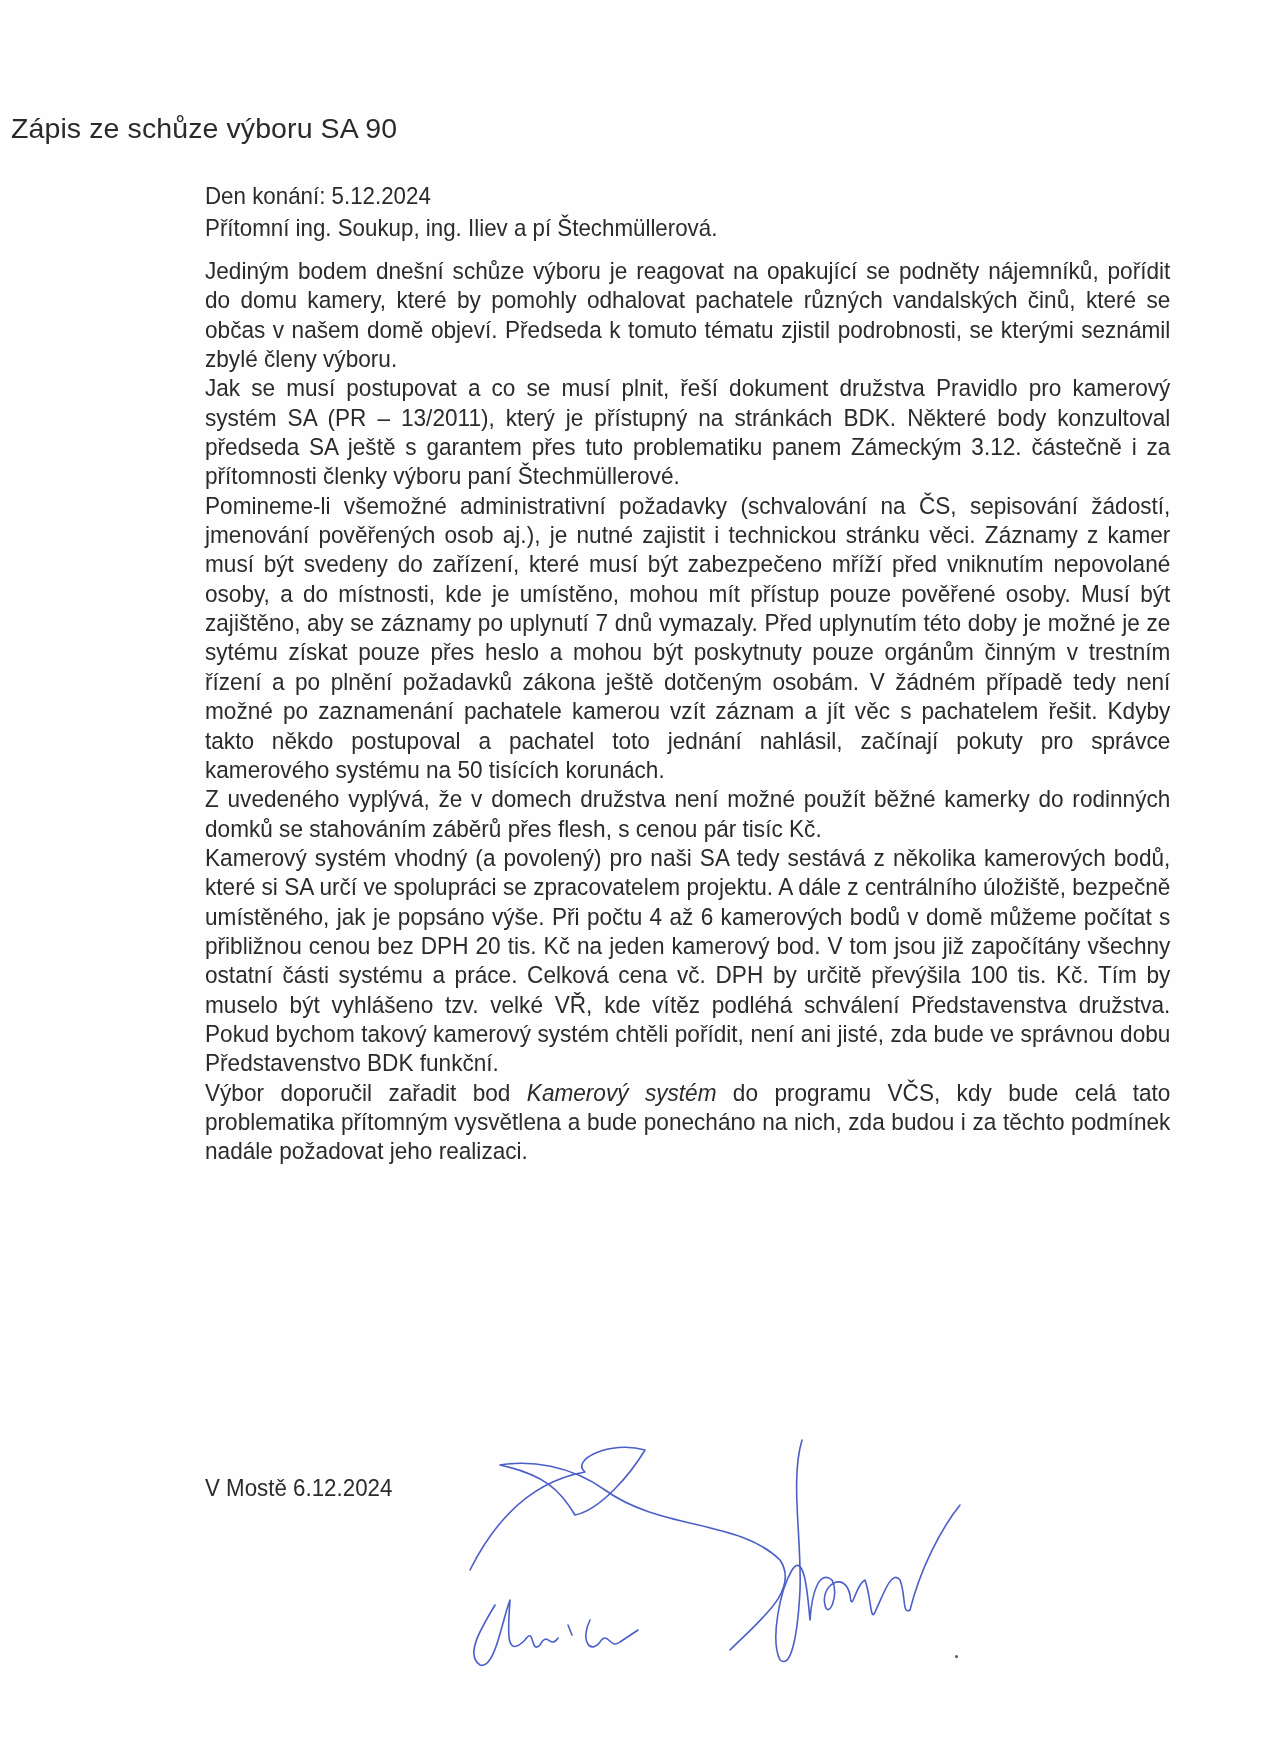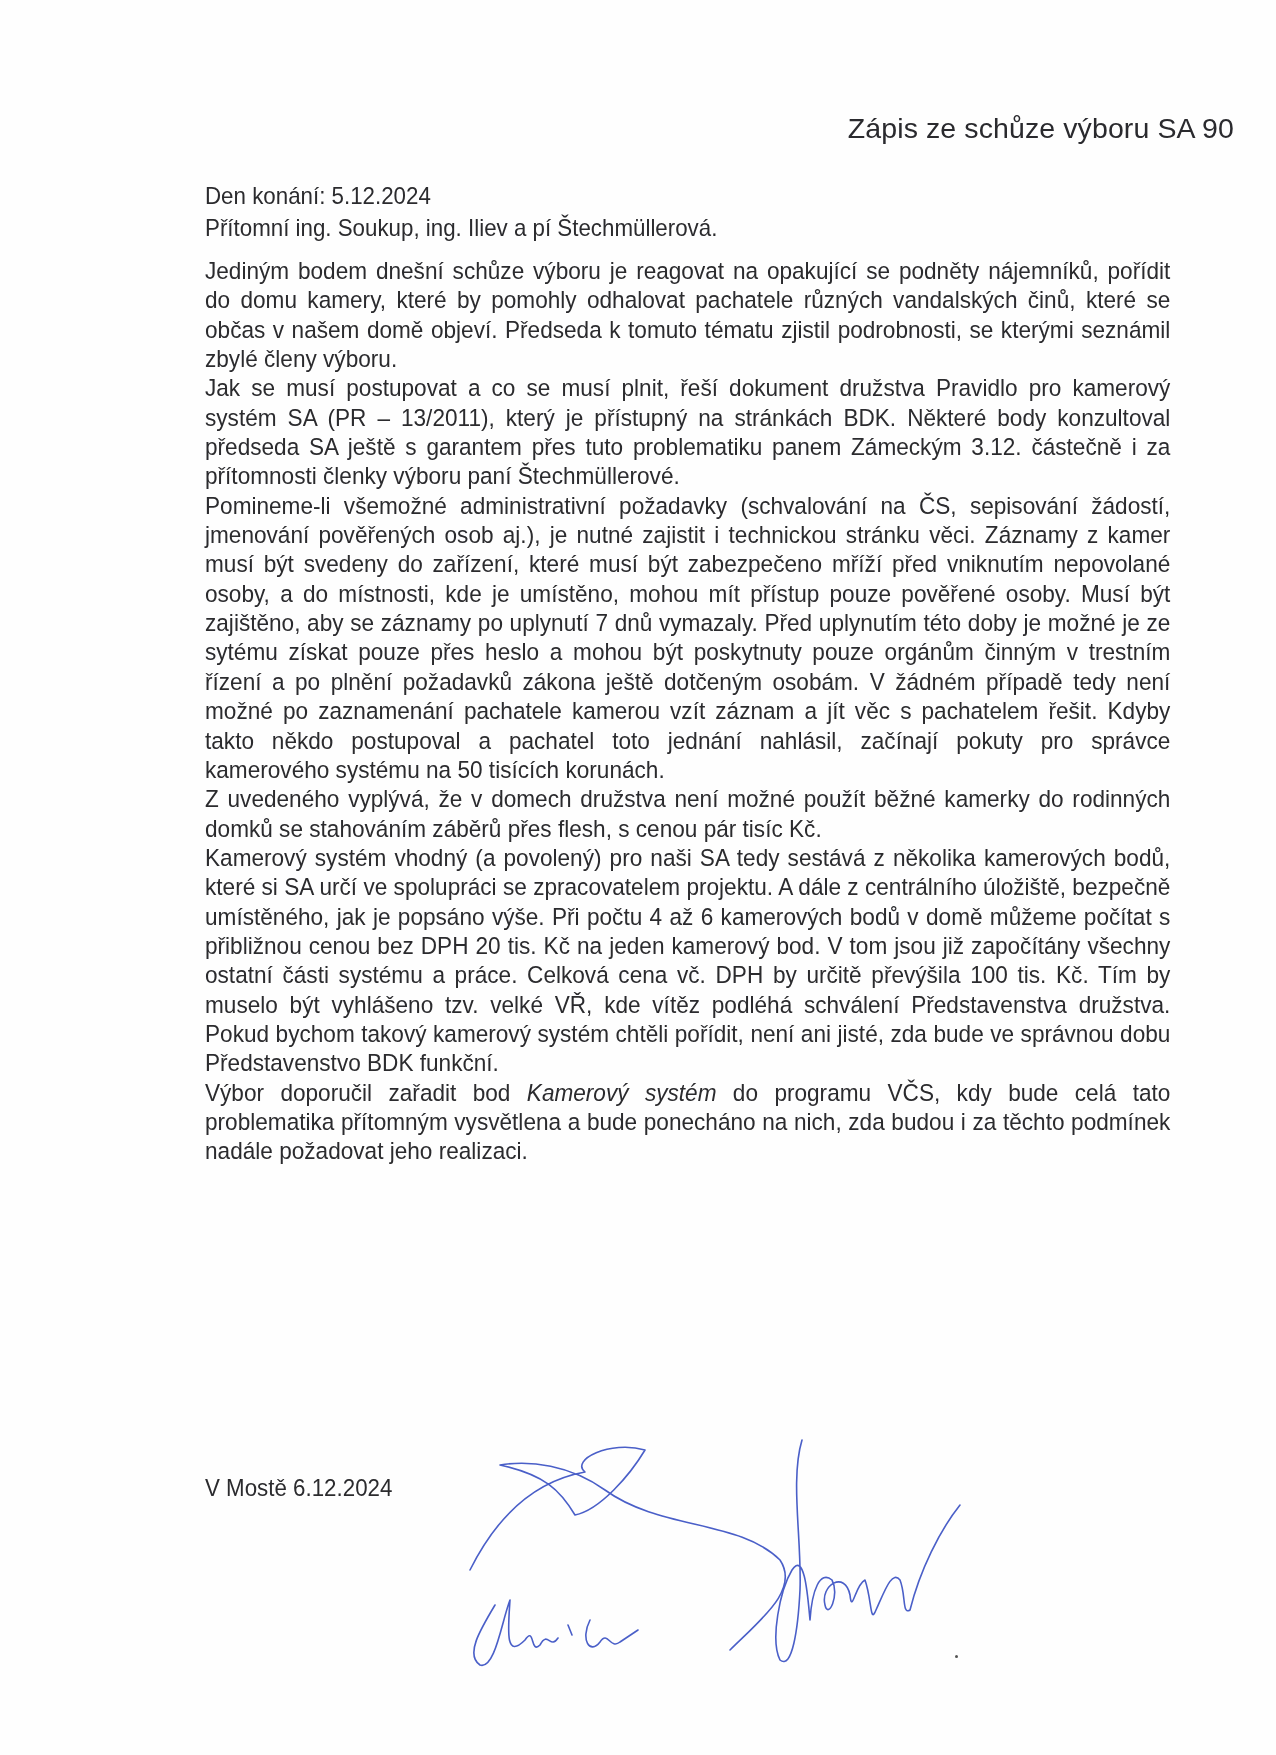--- a/index.html
+++ b/index.html
@@ -4,22 +4,22 @@
 <style>
   html, body { margin: 0; padding: 0; background: #ffffff; }
   body { width: 1276px; height: 1755px; position: relative; overflow: hidden; }
   .page {
     position: absolute; left: 0; top: 0; width: 1276px; height: 1755px;
     background: #fefefe;
     color: #2b2b2e;
     font-family: "Liberation Sans", sans-serif;
   }
   .title {
-    position: absolute; left: 2px; width: 1232px; top: 112px;
-    text-align: right; font-size: 28.5px; letter-spacing: 0.1px;
+    position: absolute; left: 11px; width: 1232px; top: 112px;
+    text-align: left; font-size: 28.5px; letter-spacing: 0.1px;
     color: #2a2a2e;
   }
   .meta {
     position: absolute; left: 205px; top: 180px; width: 965px;
     font-size: 24px; line-height: 32px;
     transform: scaleX(0.93); transform-origin: left top;
   }
   .body {
     position: absolute; left: 205px; top: 256px; width: 1038px;
     font-size: 24.3px; line-height: 29.35px;

